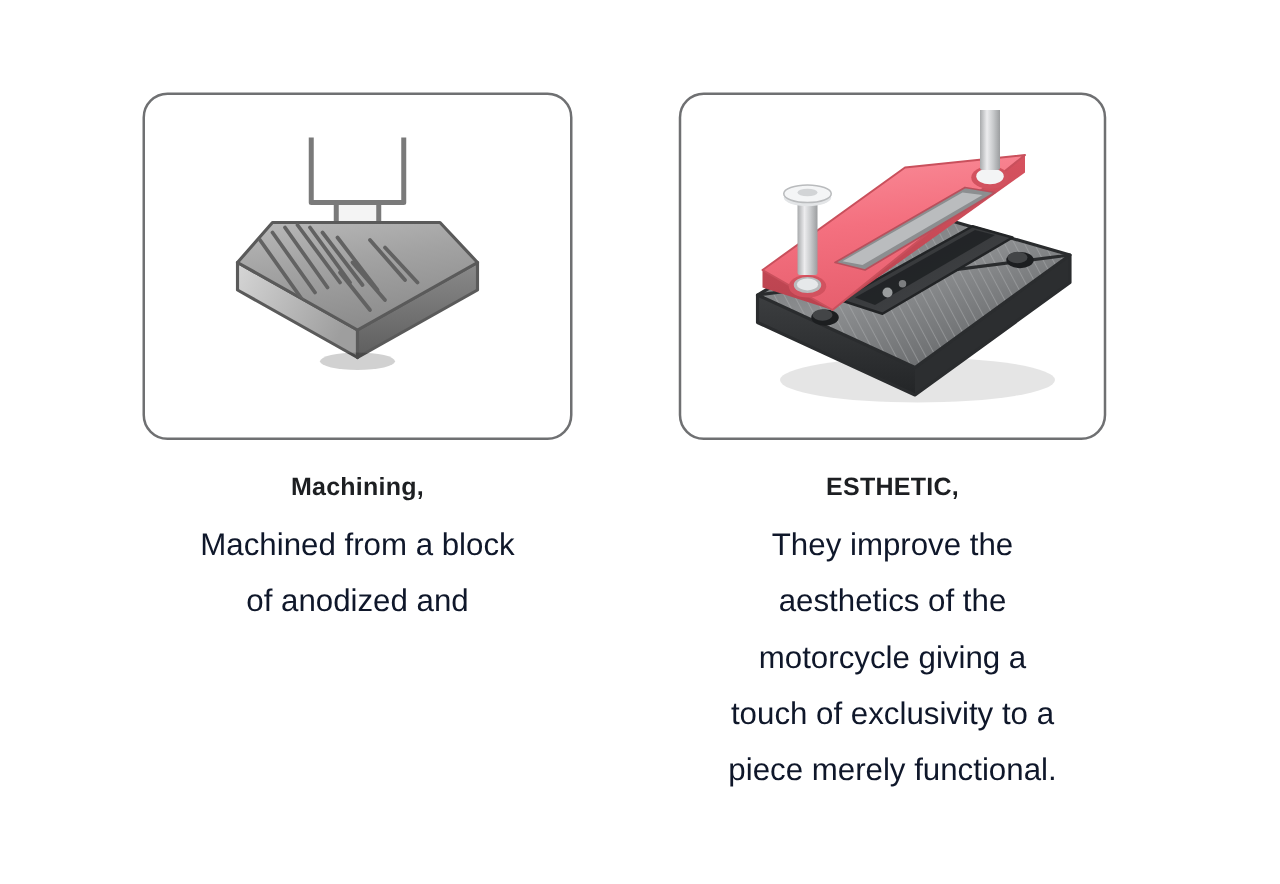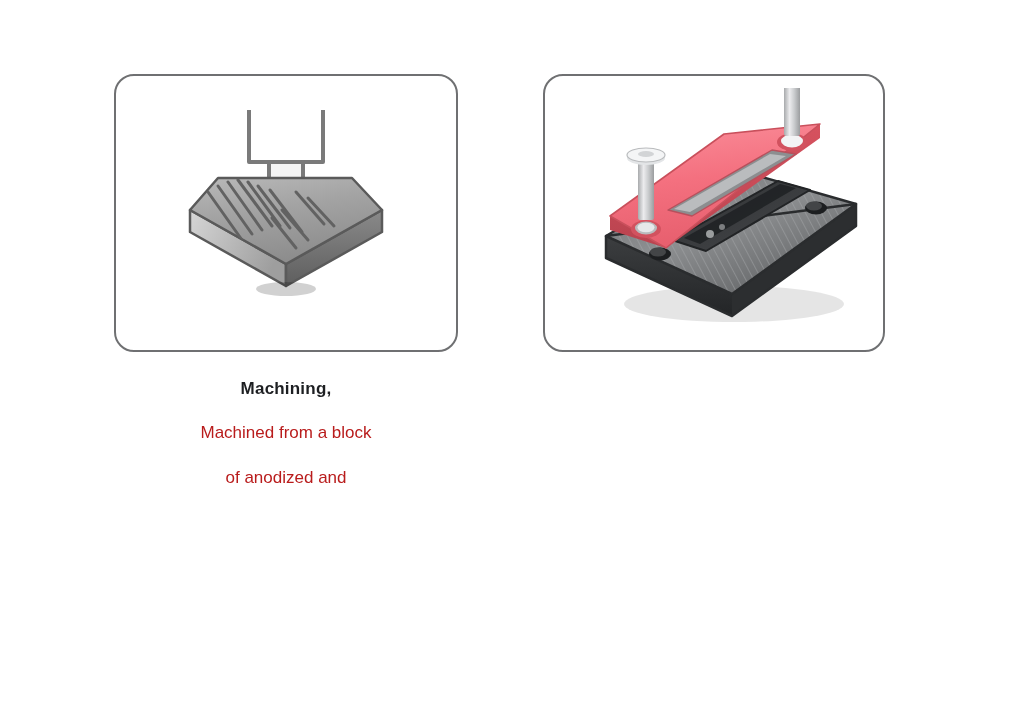--- a/index.html
+++ b/index.html
@@ -60,33 +60,33 @@
     inset: 0;
     display: flex;
     align-items: center;
     justify-content: center;
   }
 
   
   .feature-title {
     margin: 0;
     padding-top: 26px;
-    font-size: 17px;
+    font-size: 20px;
     font-weight: bold;
     letter-spacing: 0.2px;
     color: #1d1f22;
     text-align: left;
     line-height: 1.25;
   }
   .feature-body {
     margin: 0;
     padding-top: 11px;
-    font-size: 17px;
+    font-size: 25px;
     font-weight: 400;
-    color: #b91c1c;
+    color: #0f172a;
     text-align: center;
     line-height: 45px;
     max-width: 340px;
   }
   .feature-body .line { display: block; white-space: nowrap; }
 
   
   .machining-svg { display: block; }
 
   
@@ -268,17 +268,25 @@
             <g>
               <rect x="220" y="-18" width="16" height="66" rx="2" fill="url(#chrome)"></rect>
               <ellipse cx="228" cy="-18" rx="19" ry="7" fill="#e3e5e7"></ellipse>
               <ellipse cx="228" cy="-21" rx="19" ry="7" fill="#f4f5f6" stroke="#b9bbbd" stroke-width="1.2"></ellipse>
             </g>
           </svg>
 
         </div>
       </div>
 
-
+      <h3 class="feature-title">ESTHETIC,</h3>
+
+      <p class="feature-body">
+        <span class="line">They improve the</span>
+        <span class="line">aesthetics of the</span>
+        <span class="line">motorcycle giving a</span>
+        <span class="line">touch of exclusivity to a</span>
+        <span class="line">piece merely functional.</span>
+      </p>
     </div>
 
   </div>
 </div>
 
 </body></html>

